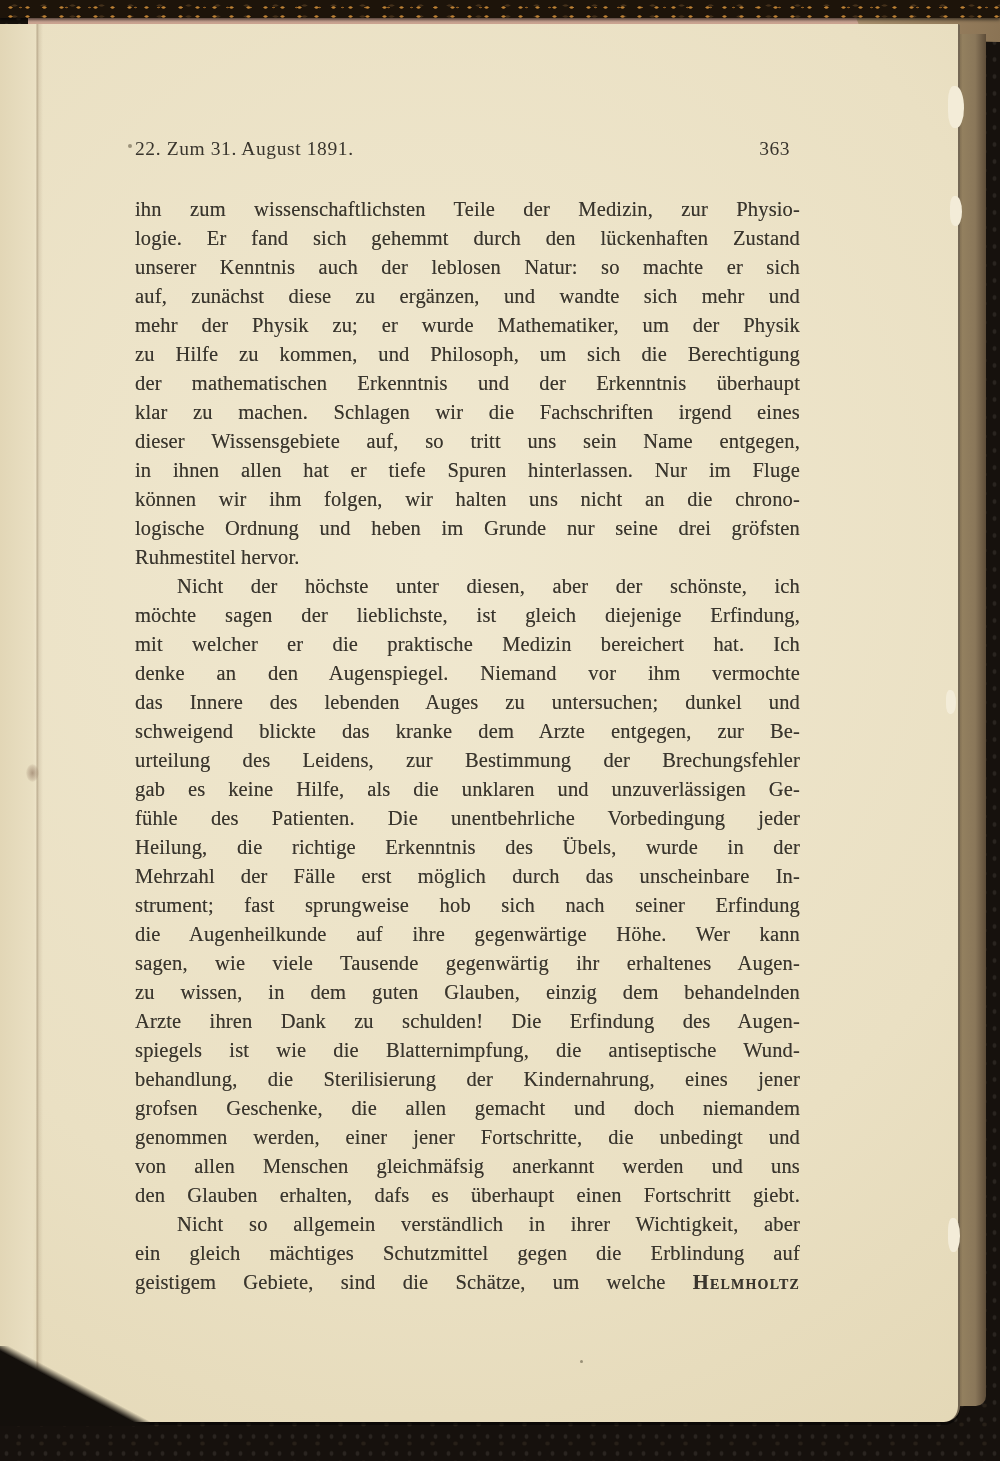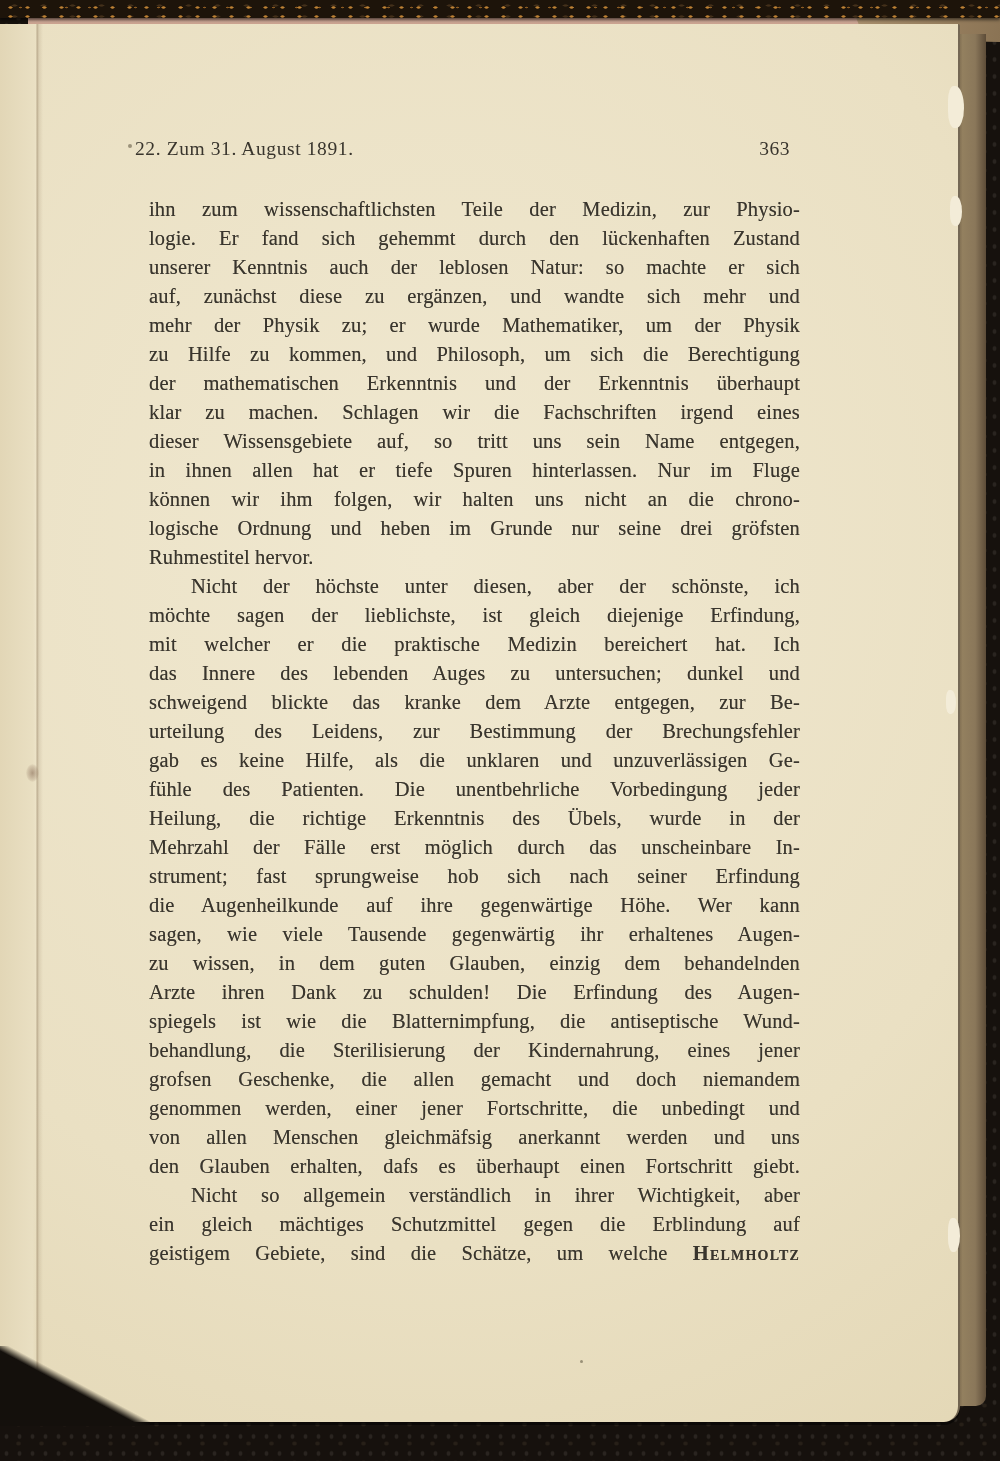--- a/index.html
+++ b/index.html
@@ -91,21 +91,21 @@
   }
   .running-header{
     position:relative;height:26px;line-height:26px;
     font-size:19.5px;letter-spacing:0.6px;
   }
   .page-number{position:absolute;right:10px;top:0;letter-spacing:0.5px;}
   .body-text{margin-top:33px;font-size:20.5px;}
   .line{
     height:29px;line-height:29px;letter-spacing:0.15px;
     text-shadow:0 0 0.5px rgba(57,53,45,0.55);
-    overflow:visible;white-space:normal;margin-left:14px;
+    overflow:visible;white-space:normal;
   }
   .line.just{text-align:justify;text-align-last:justify;}
   .line.indent{padding-left:42px;}
   .sc{font-variant:small-caps;letter-spacing:1.2px;font-weight:bold;}
 </style>
 </head>
 <body>
 
 <div class="scan">
 
@@ -134,20 +134,21 @@
           <div class="line just">der mathematischen Erkenntnis und der Erkenntnis überhaupt</div>
           <div class="line just">klar zu machen. Schlagen wir die Fachschriften irgend eines</div>
           <div class="line just">dieser Wissensgebiete auf, so tritt uns sein Name entgegen,</div>
           <div class="line just">in ihnen allen hat er tiefe Spuren hinterlassen. Nur im Fluge</div>
           <div class="line just">können wir ihm folgen, wir halten uns nicht an die chrono-</div>
           <div class="line just">logische Ordnung und heben im Grunde nur seine drei gröfsten</div>
           <div class="line">Ruhmestitel hervor.</div>
           <div class="line just indent">Nicht der höchste unter diesen, aber der schönste, ich</div>
           <div class="line just">möchte sagen der lieblichste, ist gleich diejenige Erfindung,</div>
           <div class="line just">mit welcher er die praktische Medizin bereichert hat. Ich</div>
+          <div class="line just">denke an den Augenspiegel. Niemand vor ihm vermochte</div>
           <div class="line just">das Innere des lebenden Auges zu untersuchen; dunkel und</div>
           <div class="line just">schweigend blickte das kranke dem Arzte entgegen, zur Be-</div>
           <div class="line just">urteilung des Leidens, zur Bestimmung der Brechungsfehler</div>
           <div class="line just">gab es keine Hilfe, als die unklaren und unzuverlässigen Ge-</div>
           <div class="line just">fühle des Patienten. Die unentbehrliche Vorbedingung jeder</div>
           <div class="line just">Heilung, die richtige Erkenntnis des Übels, wurde in der</div>
           <div class="line just">Mehrzahl der Fälle erst möglich durch das unscheinbare In-</div>
           <div class="line just">strument; fast sprungweise hob sich nach seiner Erfindung</div>
           <div class="line just">die Augenheilkunde auf ihre gegenwärtige Höhe. Wer kann</div>
           <div class="line just">sagen, wie viele Tausende gegenwärtig ihr erhaltenes Augen-</div>

